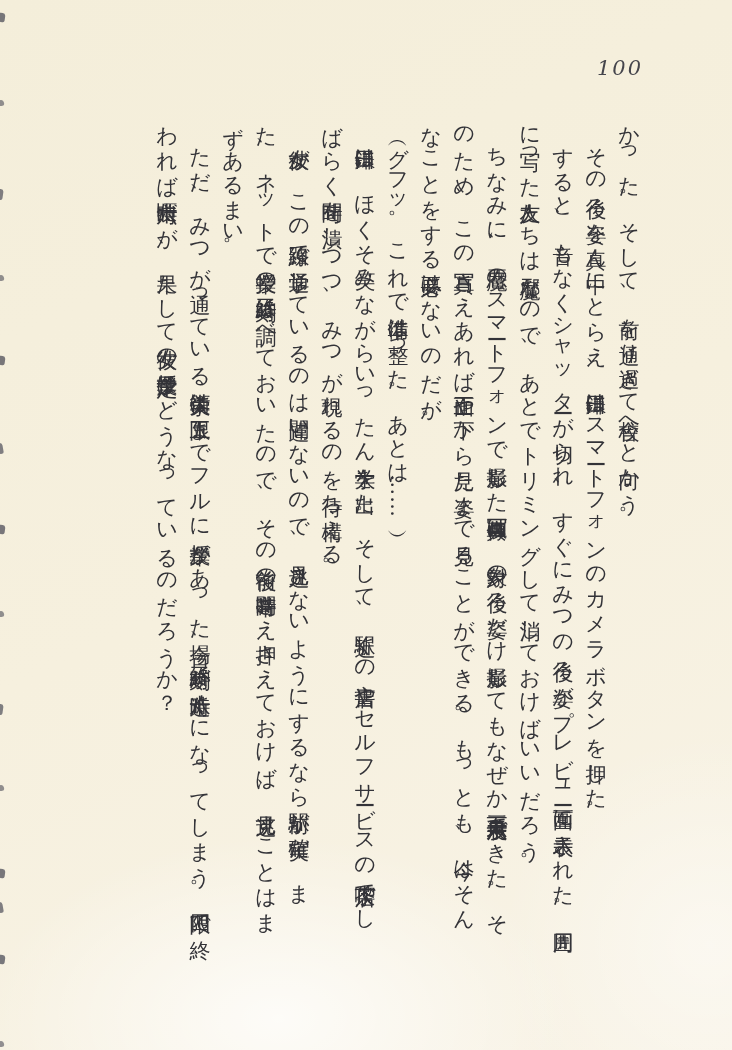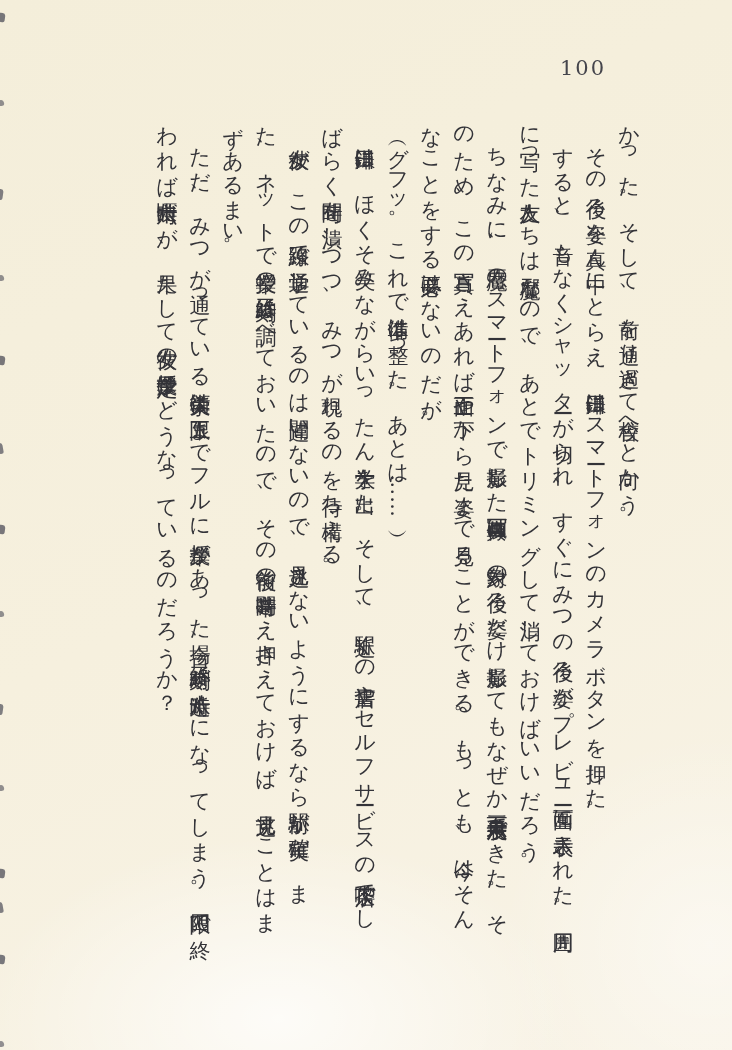--- a/index.html
+++ b/index.html
@@ -19,21 +19,22 @@
     position:relative;
     width:732px;height:1050px;
     background:
       radial-gradient(ellipse 420px 260px at 38% 97%, rgba(255,255,255,0.75), rgba(255,255,255,0) 70%),
       radial-gradient(ellipse 300px 300px at 97% 90%, rgba(255,255,255,0.45), rgba(255,255,255,0) 70%),
       linear-gradient(155deg, #f4eeda 0%, var(--paper) 50%, #f8f3e6 100%);
     overflow:hidden;
   }
   .folio{
     position:absolute;
-    top:56px;left:560px;
+    top:56px;left:597px;
+    font-style:italic;
     font-size:21px;
     letter-spacing:2px;
     color:var(--folio);
   }
   .text-block{
     position:absolute;
     top:112px;left:84px;
     width:561px;height:828px;
     writing-mode:vertical-rl;
     text-orientation:mixed;

